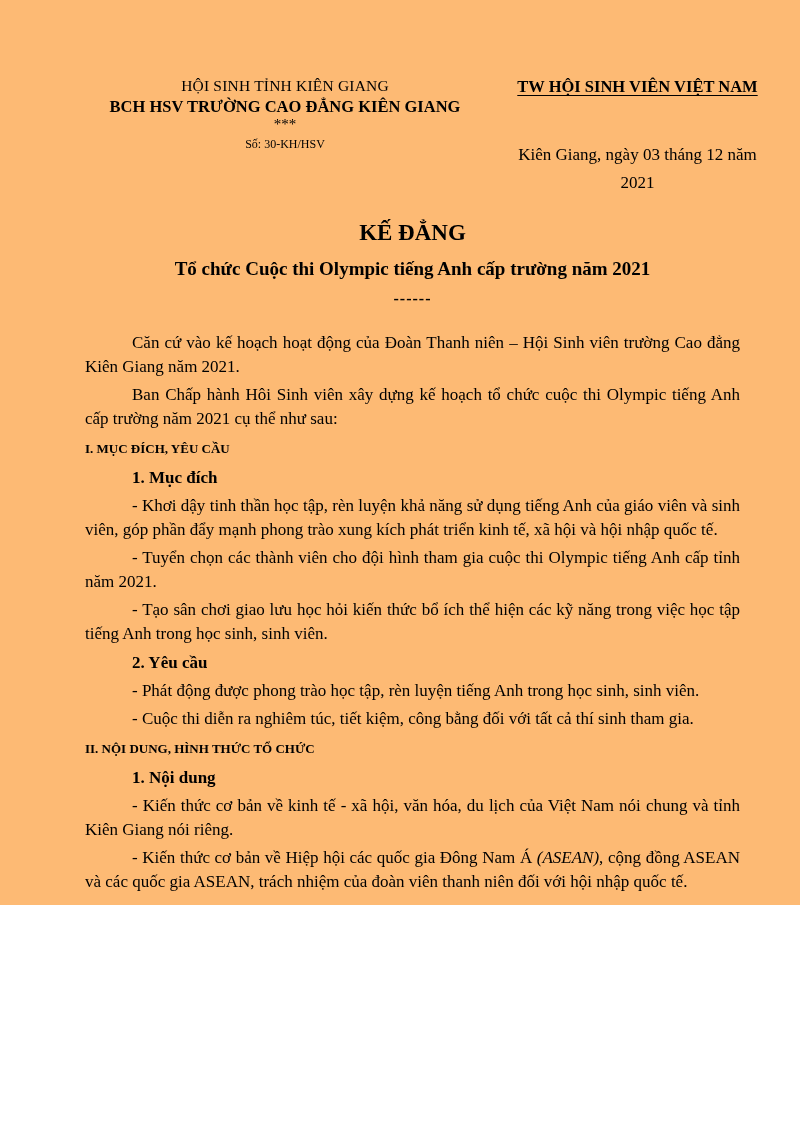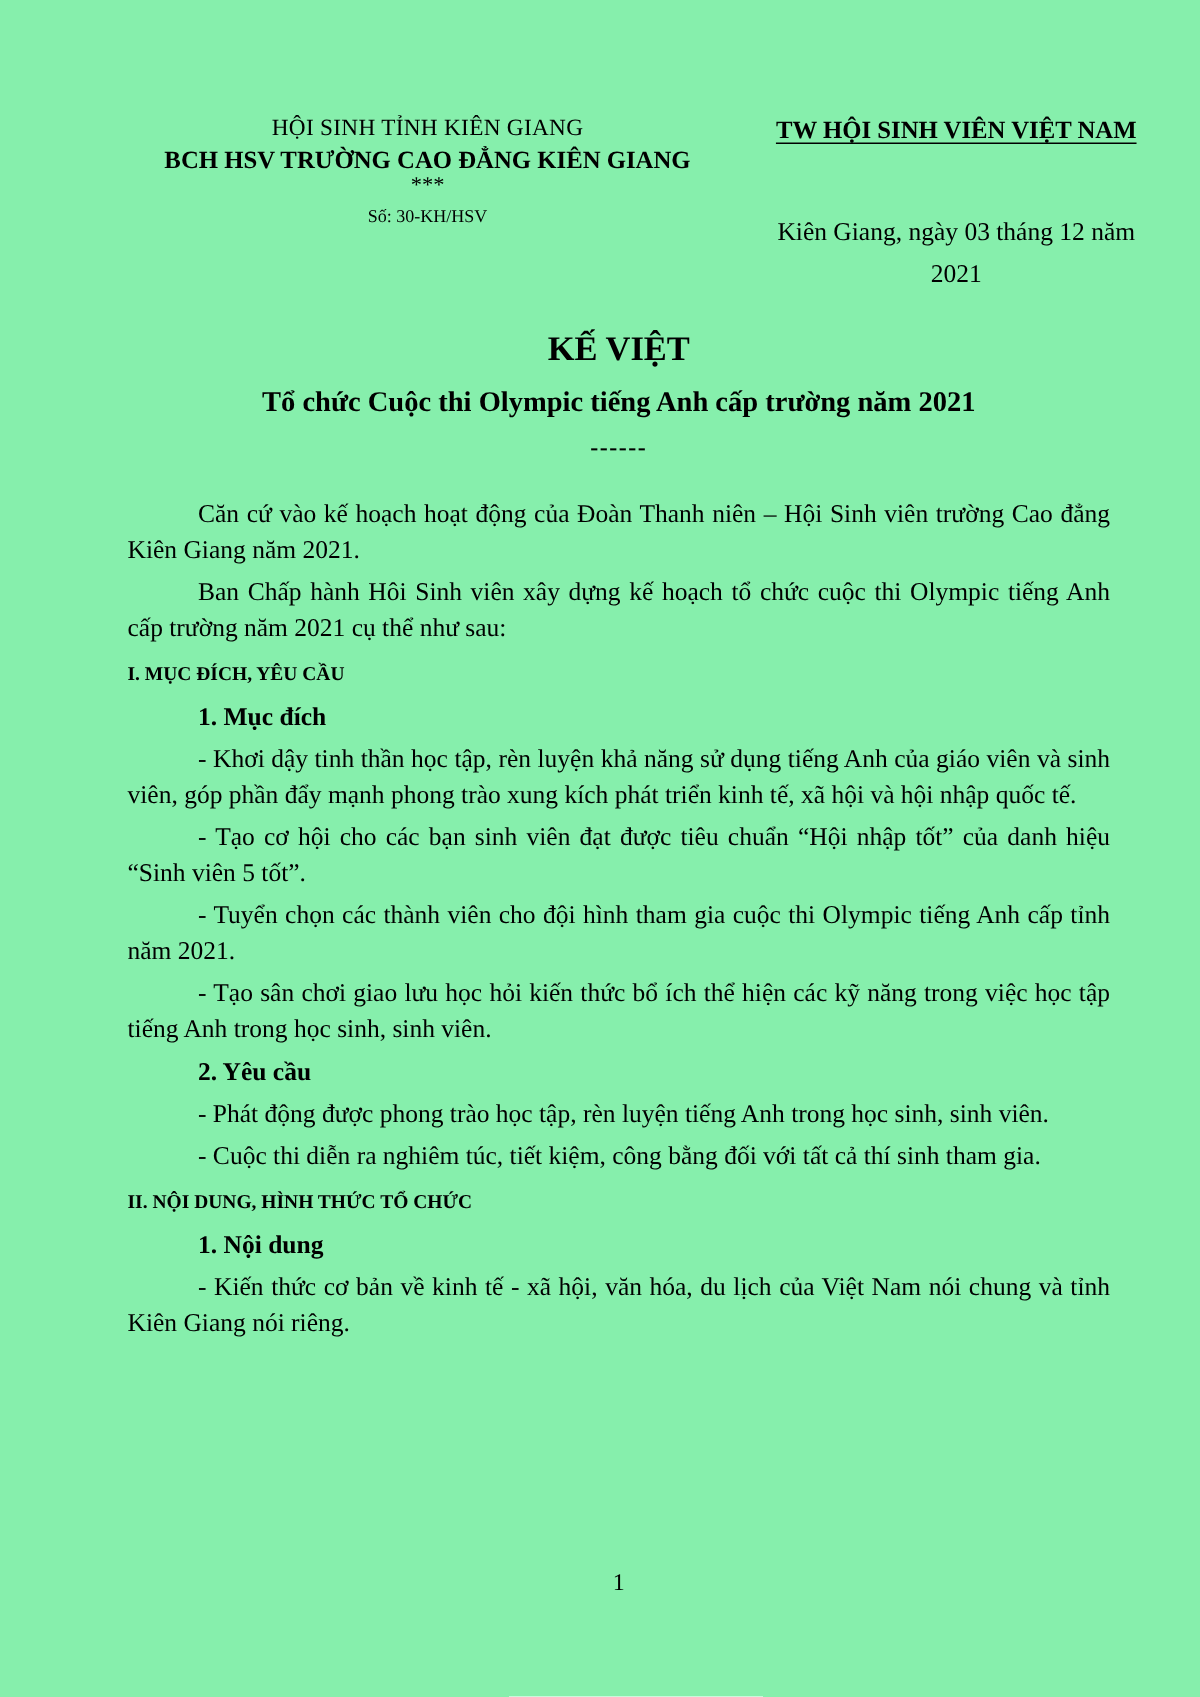--- a/index.html
+++ b/index.html
@@ -1,22 +1,22 @@
 <!DOCTYPE html>
 <html><head>
 <meta charset="utf-8">
 <style>
   * { margin: 0; padding: 0; box-sizing: border-box; }
   html, body { background: #ffffff; }
   .page {
     position: relative;
     width: 800px;
-    height: 1131px;
+    height: 905px;
     margin: 0 auto;
-    background: #86efac;
+    background: #fdba74;
     color: #000000;
     font-family: "Liberation Serif", "DejaVu Serif", serif;
     overflow: hidden;
     padding: 76px 60px 0 85px;
   }
   .header { display: flex; width: 100%; padding-right: 0; }
   .header-left { width: 400px; text-align: center; flex: 0 0 auto; }
   .header-right { flex: 1 1 auto; text-align: center; padding-right: -25px; }
   .h-line1 { font-size: 15.5px; line-height: 20px; letter-spacing: 0.2px; }
   .h-line2 { font-size: 16.5px; line-height: 21px; font-weight: bold; }
@@ -67,42 +67,44 @@
       <div class="h-stars">***</div>
       <div class="h-number">Số: 30-KH/HSV</div>
     </div>
     <div class="header-right">
       <div class="h-org">TW HỘI SINH VIÊN VIỆT NAM</div>
       <div class="h-date">Kiên Giang, ngày 03 tháng 12 năm 2021</div>
     </div>
   </div>
 
   <div class="title-block">
-    <div class="doc-title">KẾ VIỆT</div>
+    <div class="doc-title">KẾ ĐẲNG</div>
     <div class="doc-subtitle">Tổ chức Cuộc thi Olympic tiếng Anh cấp trường năm 2021</div>
     <div class="doc-divider">------</div>
   </div>
 
   <div class="body-text">
     <p class="para">Căn cứ vào kế hoạch hoạt động của Đoàn Thanh niên – Hội Sinh viên trường Cao đẳng Kiên Giang năm 2021.</p>
     <p class="para">Ban Chấp hành Hôi Sinh viên xây dựng kế hoạch tổ chức cuộc thi Olympic tiếng Anh cấp trường năm 2021 cụ thể như sau:</p>
 
     <p class="section-heading">I. MỤC ĐÍCH, YÊU CẦU</p>
     <p class="sub-heading">1. Mục đích</p>
 
     <p class="para">- Khơi dậy tinh thần học tập, rèn luyện khả năng sử dụng tiếng Anh của giáo viên và sinh viên, góp phần đẩy mạnh phong trào xung kích phát triển kinh tế, xã hội và hội nhập quốc tế.</p>
-    <p class="para">- Tạo cơ hội cho các bạn sinh viên đạt được tiêu chuẩn “Hội nhập tốt” của danh hiệu “Sinh viên 5 tốt”.</p>
     <p class="para">- Tuyển chọn các thành viên cho đội hình tham gia cuộc thi Olympic tiếng Anh cấp tỉnh năm 2021.</p>
     <p class="para">- Tạo sân chơi giao lưu học hỏi kiến thức bổ ích thể hiện các kỹ năng trong việc học tập tiếng Anh trong học sinh, sinh viên.</p>
 
     <p class="sub-heading">2. Yêu cầu</p>
     <p class="para">- Phát động được phong trào học tập, rèn luyện tiếng Anh trong học sinh, sinh viên.</p>
     <p class="para">- Cuộc thi diễn ra nghiêm túc, tiết kiệm, công bằng đối với tất cả thí sinh tham gia.</p>
 
     <p class="section-heading">II. NỘI DUNG, HÌNH THỨC TỔ CHỨC</p>
     <p class="sub-heading">1. Nội dung</p>
 
     <p class="para">- Kiến thức cơ bản về kinh tế - xã hội, văn hóa, du lịch của Việt Nam nói chung và tỉnh Kiên Giang nói riêng.</p>
+    <p class="para">
+      <span>- Kiến thức cơ bản về Hiệp hội các quốc gia Đông Nam Á </span><span class="italic">(ASEAN)</span><span>, cộng đồng ASEAN và các quốc gia ASEAN, trách nhiệm của đoàn viên thanh niên đối với hội nhập quốc tế.</span>
+    </p>
   </div>
 
   <div class="page-number">1</div>
 
 </div>
 
 </body></html>

